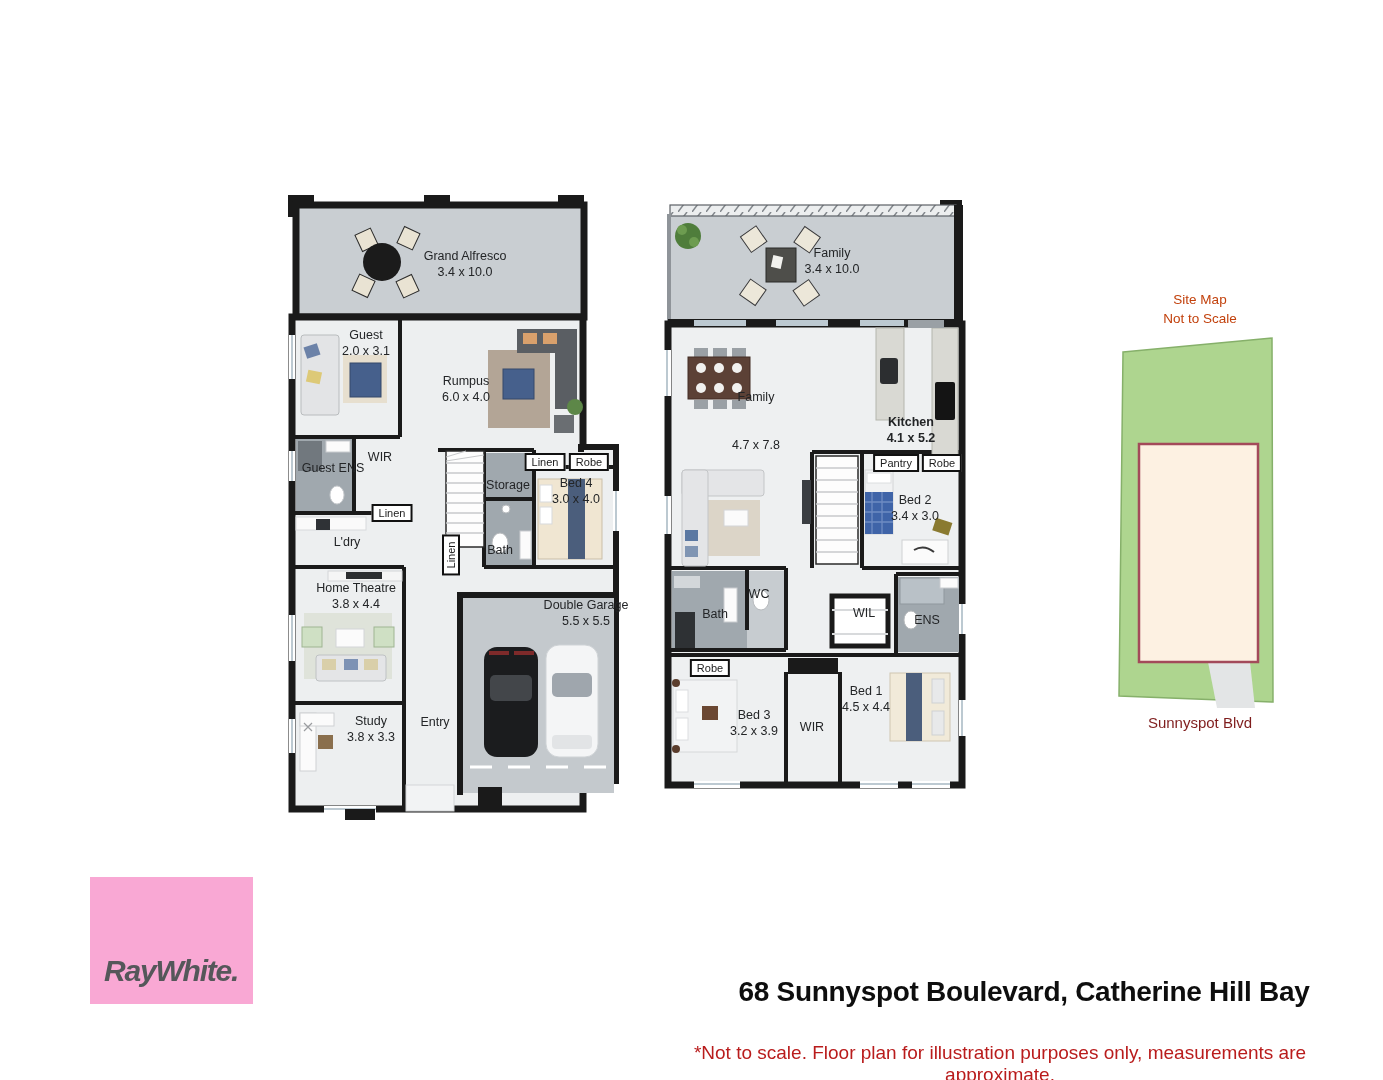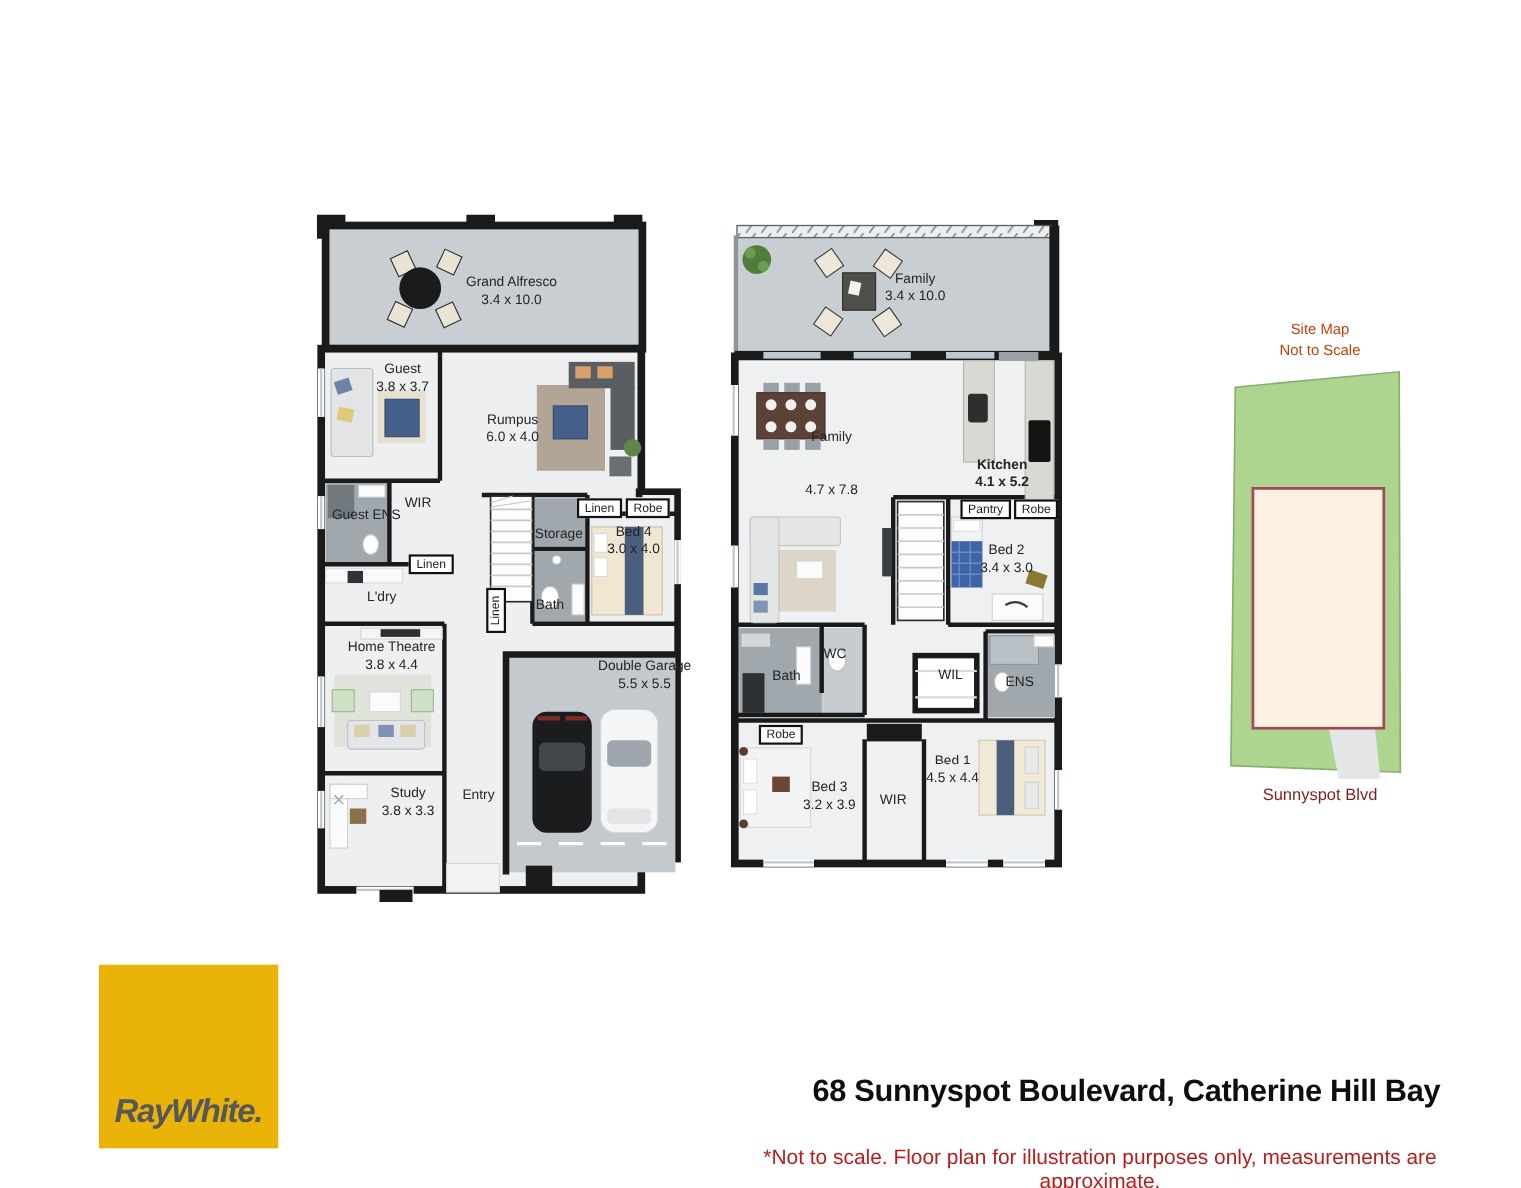--- a/index.html
+++ b/index.html
@@ -10,21 +10,21 @@
   .rlabel{position:absolute;transform:translate(-50%,-50%);display:flex;flex-direction:column;
           align-items:center;text-align:center;font-size:12.5px;line-height:1.28;color:#232527;
           white-space:nowrap;z-index:5;}
   .boxlabel{position:absolute;transform:translate(-50%,-50%);background:#ffffff;border:2px solid #111;
           font-size:11px;line-height:14px;padding:0 5px;color:#1c1c1c;white-space:nowrap;z-index:5;}
   .boxlabel.vert{transform:translate(-50%,-50%) rotate(-90deg);}
   .sitemap{position:absolute;left:1100px;top:291px;width:200px;height:460px;}
   .sitemap-title{position:absolute;left:0;top:0;width:100%;text-align:center;font-size:13.5px;
           line-height:1.4;color:#c2410c;}
   .sitemap-street{position:absolute;left:0;top:423px;width:100%;text-align:center;font-size:15px;color:#7f1d1d;}
-  .logo{position:absolute;left:90px;top:877px;width:163px;height:167px;background:#eab308;}
+  .logo{position:absolute;left:90px;top:877px;width:163px;height:127px;background:#f9a8d4;}
   .logo span{position:absolute;left:14px;bottom:16px;font-size:30px;font-weight:800;font-style:italic;
           letter-spacing:-1.2px;color:#55575a;}
   .addr{position:absolute;left:665px;top:976px;width:718px;text-align:center;font-size:28px;
           font-weight:700;color:#0e0e0e;letter-spacing:-0.3px;}
   .disclaimer{position:absolute;left:640px;top:1029px;width:720px;text-align:center;font-size:19px;
           color:#b91c1c;margin-top:13px;}
 </style>
 </head>
 <body>
 
@@ -157,21 +157,21 @@
         <rect x="264" y="540" width="40" height="14" rx="4" fill="#e2e4e6"></rect>
       </g>
     </svg>
 
     <div class="rlabel" style="left:177px;top:69px;">
       <span>Grand Alfresco</span>
       <span>3.4 x 10.0</span>
     </div>
     <div class="rlabel" style="left:78px;top:148px;">
       <span>Guest</span>
-      <span>3.8 x 3.7</span>
+      <span>2.0 x 3.1</span>
     </div>
     <div class="rlabel" style="left:178px;top:194px;">
       <span>Rumpus</span>
       <span>6.0 x 4.0</span>
     </div>
     <div class="rlabel" style="left:45px;top:273px;">
       <span>Guest ENS</span>
     </div>
     <div class="rlabel" style="left:92px;top:262px;">
       <span>WIR</span>

